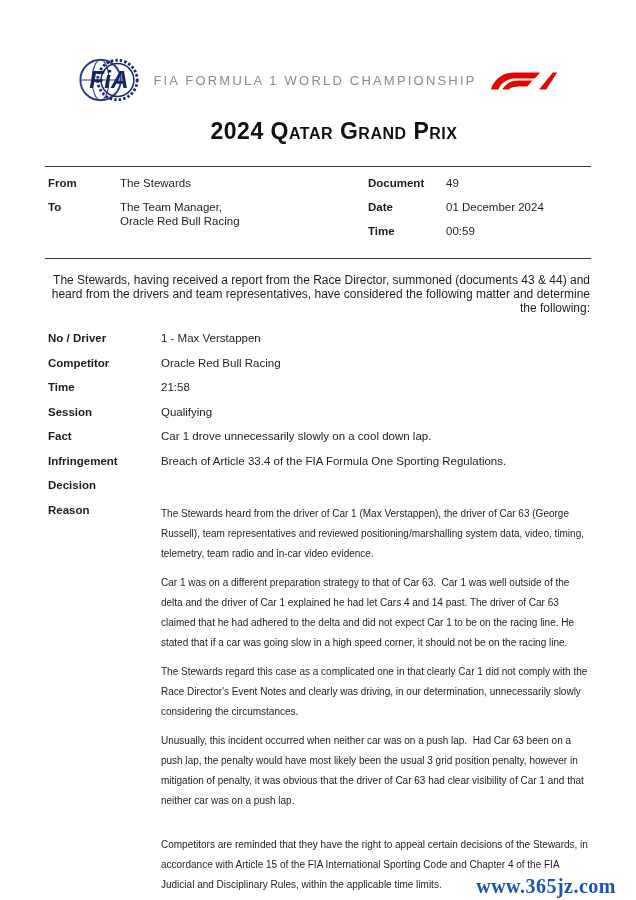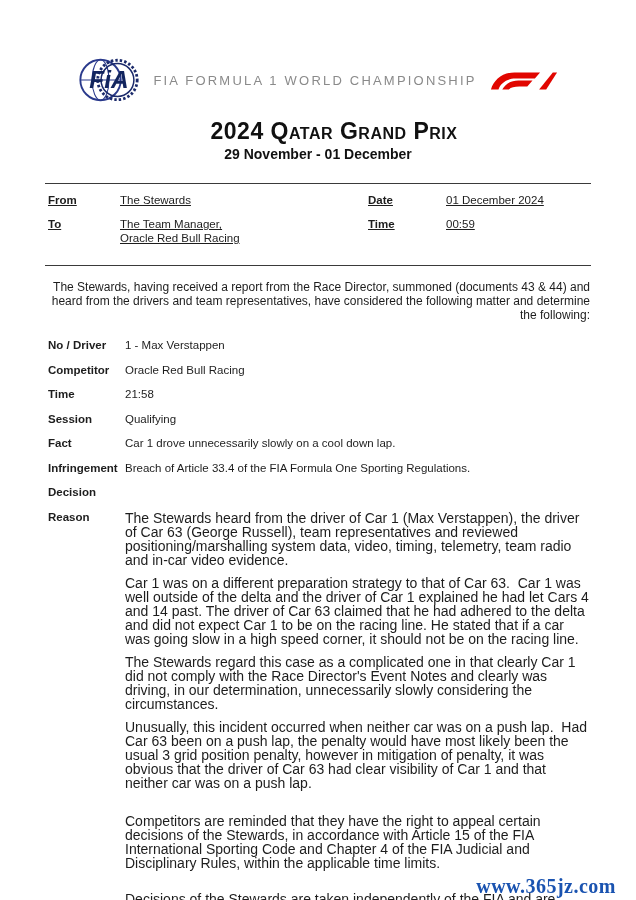--- a/index.html
+++ b/index.html
@@ -30,50 +30,49 @@
     font-size:14px;font-weight:bold;color:#111;
   }
   .rule{
     border:none;border-top:1.5px solid #3a3a3a;
     margin:21px 45px 0 45px;
   }
   
   .meta{
     display:flex;
     padding:9px 53px 4px 48px;
-    text-decoration:underline;
   }
   .meta-left{width:320px;}
   .meta-right{flex:1;}
   .meta-row{display:flex;margin-bottom:10px;}
   .meta-label{width:72px;font-weight:bold;font-size:11.5px;line-height:14px;}
   .meta-right .meta-label{width:78px;}
   .meta-value{font-size:11.5px;line-height:14px;white-space:pre-line;}
   .rule2{
     border:none;border-top:1.5px solid #3a3a3a;
     margin:6px 45px 0 45px;
   }
   
   .intro{
     margin:14px 46px 16px 48px;
     font-size:12px;line-height:14px;text-align:right;
   }
   .fields{margin:17px 46px 0 48px;}
-  .field-row{display:flex;margin-bottom:11px;}
+  .field-row{display:flex;margin-bottom:11px;gap:36px;}
   .field-label{
     width:77px;flex:0 0 77px;
     font-weight:bold;font-size:11.5px;line-height:13.5px;
   }
   .field-value{
     font-size:11.5px;line-height:13.5px;
     white-space:pre-line;
   }
   .reason-paras{flex:1;}
   .para{
-    font-size:14px;line-height:14px;
+    font-size:10px;line-height:20px;
     margin:0 0 9px 0;white-space:pre-wrap;
   }
   .para.gap-lg{margin-top:24px;}
   .para.gap-xl{margin-top:22px;}
   
   .watermark{
     position:absolute;right:20px;bottom:2px;
     font-family:"Liberation Serif", serif;
     font-size:20px;font-weight:bold;
     letter-spacing:0.5px;
@@ -100,37 +99,40 @@
     <span class="logo-f1">
       <svg width="68" height="22" viewBox="0 0 72 22">
         <path d="M1,21 C4,11 13,3 26,3 L53,3 L47.5,9.5 L27,9.5 C18,9.5 11,14.5 9,21 Z" fill="#e10600"></path>
         <path d="M13,21 C16.5,14.5 23,11.5 30,11.5 L45,11.5 L39.5,18 L31,18 C26,18 22,19 20,21 Z" fill="#e10600"></path>
         <path d="M52,21 L66.5,3 L71,3 L59.5,21 Z" fill="#e10600"></path>
       </svg>
     </span>
   </div>
 
   <div class="event-title">2024 Qatar Grand Prix</div>
-  <div class="event-dates">29 November - 01 December</div>
 
   <hr class="rule">
 
   <div class="meta">
     <div class="meta-left">
       <div class="meta-row">
         <span class="meta-label">From</span>
         <span class="meta-value">The Stewards</span>
       </div>
       <div class="meta-row">
         <span class="meta-label">To</span>
         <span class="meta-value">The Team Manager,
 Oracle Red Bull Racing</span>
       </div>
     </div>
     <div class="meta-right">
+      <div class="meta-row">
+        <span class="meta-label">Document</span>
+        <span class="meta-value">49</span>
+      </div>
       <div class="meta-row">
         <span class="meta-label">Date</span>
         <span class="meta-value">01 December 2024</span>
       </div>
       <div class="meta-row">
         <span class="meta-label">Time</span>
         <span class="meta-value">00:59</span>
       </div>
     </div>
   </div>

